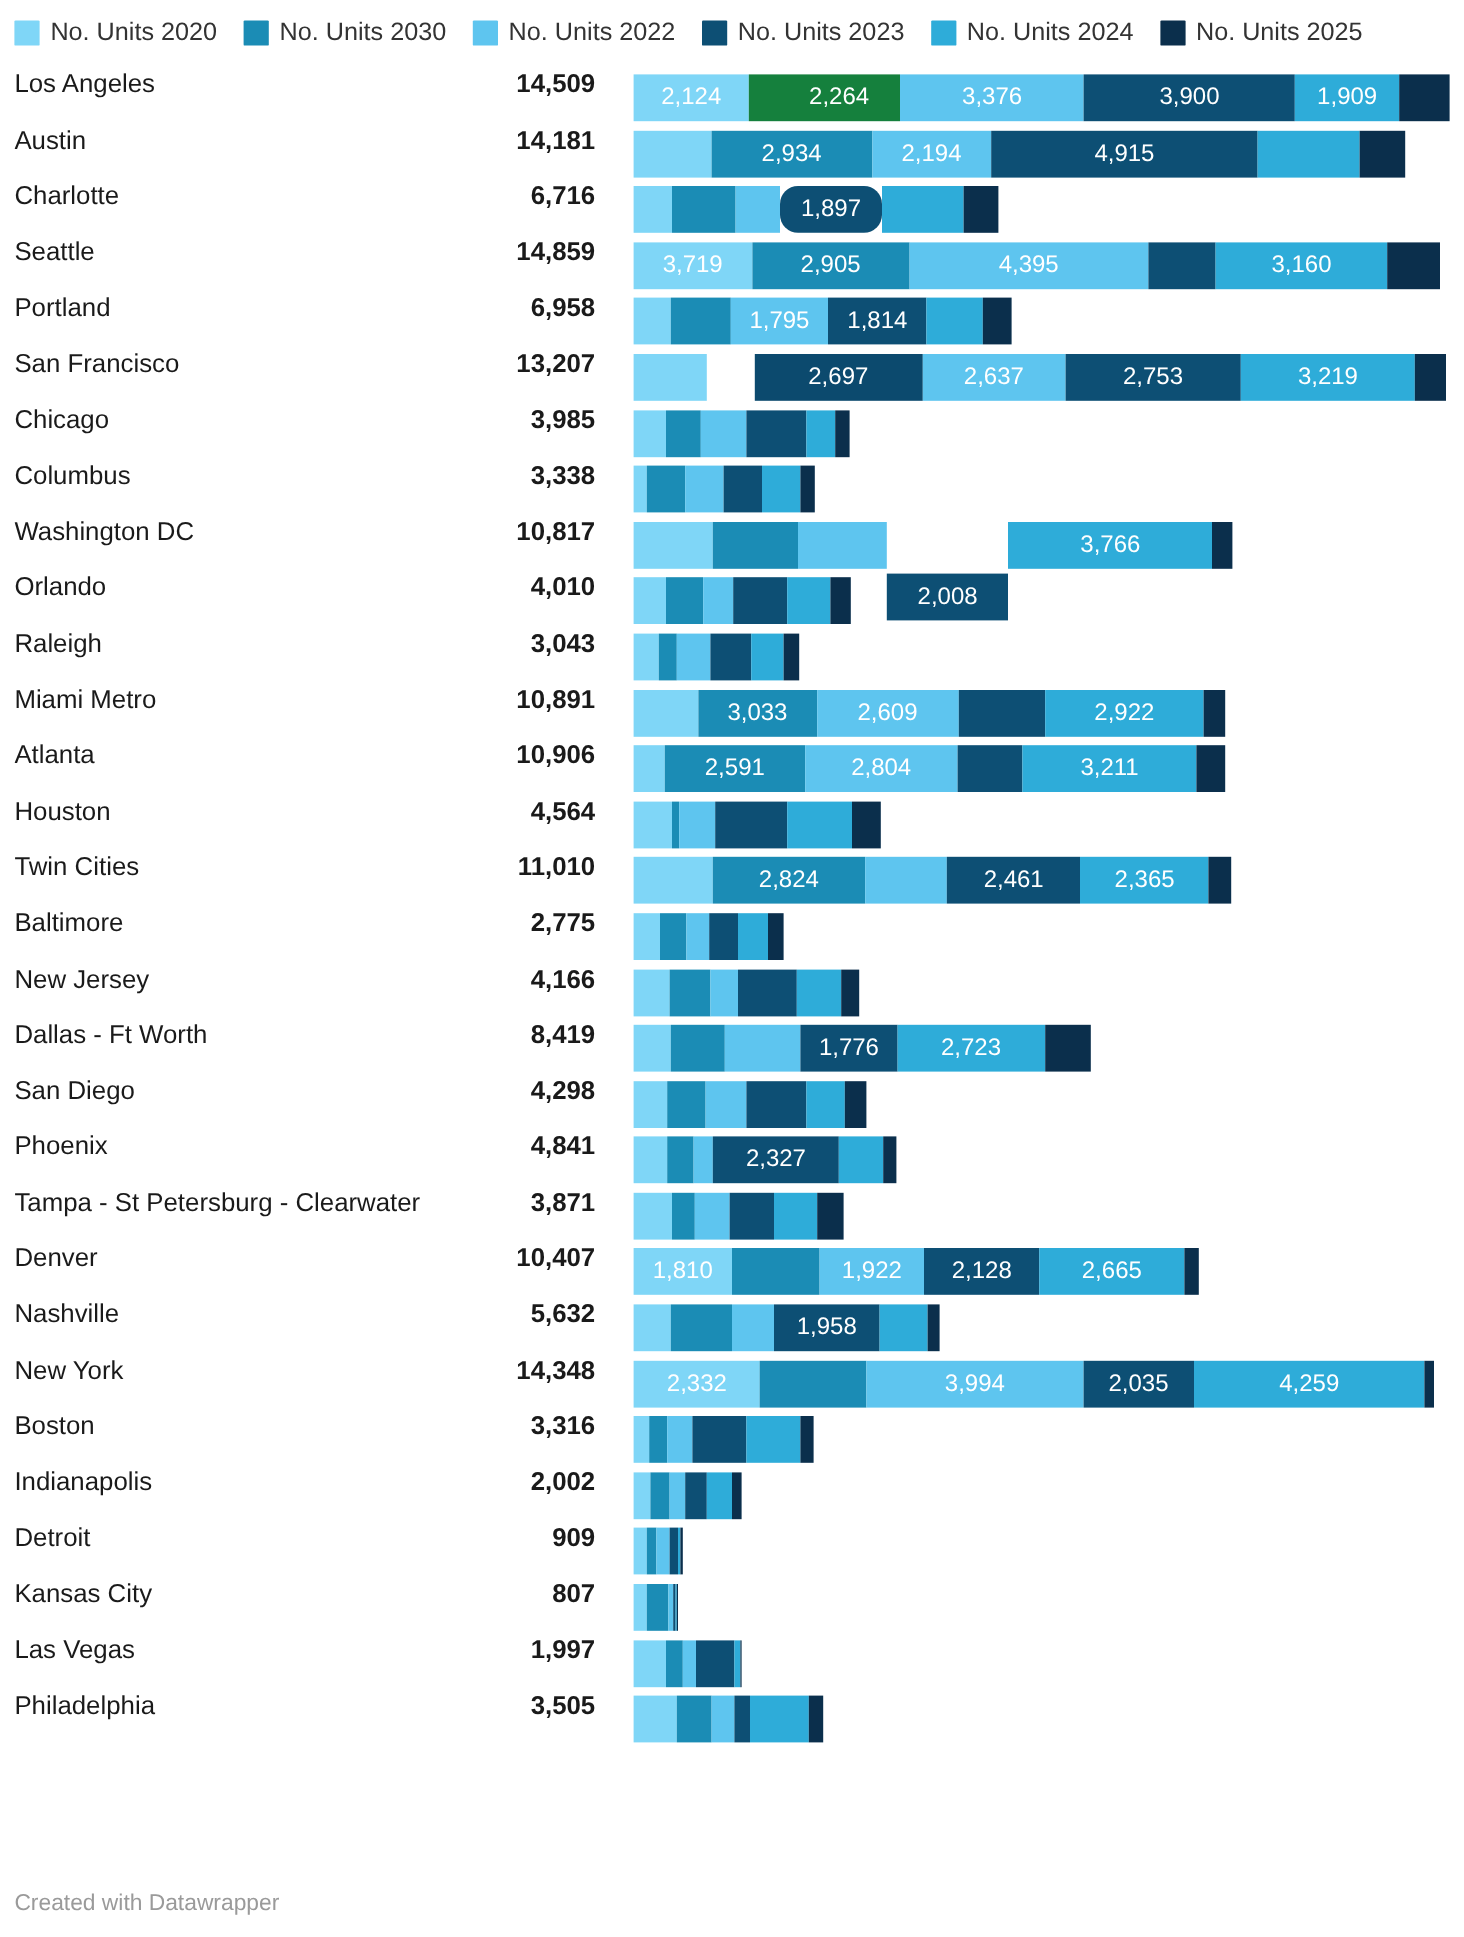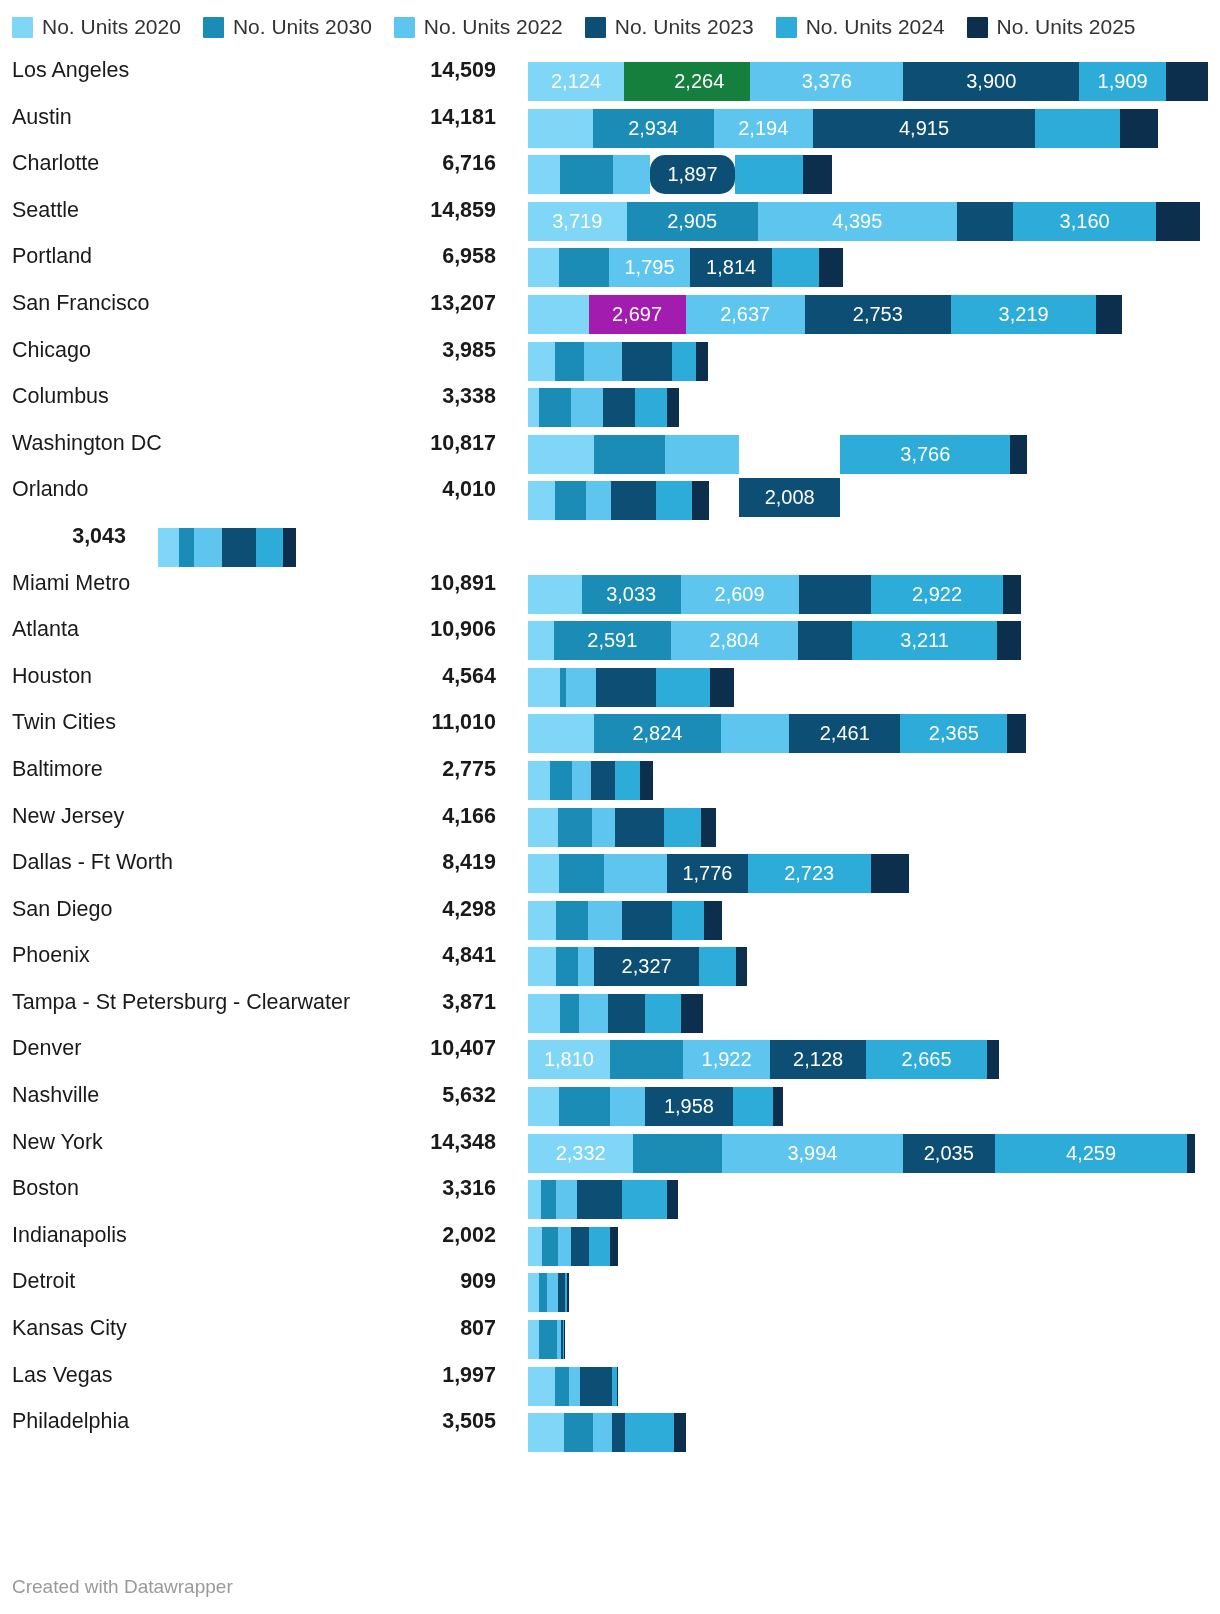--- a/index.html
+++ b/index.html
@@ -165,21 +165,21 @@
             <div class="seg" style="width: 42.3307px; background: rgb(11, 47, 76);"></div>
           </div>
         </div>
       </div>
       <div class="row">
         <div class="row-label">Austin</div>
         <div class="row-total">14,181</div>
         <div class="bar-area">
           <div class="bar">
             <div class="seg" style="width: 64.6719px; background: rgb(127, 214, 247);"></div>
-            <div class="seg" style="width: 121px; background: rgb(27, 140, 181);">
+            <div class="seg" style="width: 134px; background: rgb(27, 140, 181);">
               <span class="seg-label">2,934</span>
             </div>
             <div class="seg" style="width: 99.2239px; background: rgb(94, 197, 239);">
               <span class="seg-label">2,194</span>
             </div>
             <div class="seg" style="width: 222.281px; background: rgb(13, 79, 116);">
               <span class="seg-label">4,915</span>
             </div>
             <div class="seg" style="width: 85.0232px; background: rgb(46, 172, 217);"></div>
             <div class="seg" style="width: 37.4464px; background: rgb(11, 47, 76);"></div>
@@ -241,21 +241,21 @@
             <div class="seg" style="width: 23.9241px; background: rgb(11, 47, 76);"></div>
           </div>
         </div>
       </div>
       <div class="row">
         <div class="row-label">San Francisco</div>
         <div class="row-total">13,207</div>
         <div class="bar-area">
           <div class="bar">
             <div class="seg" style="width: 60.6017px; background: rgb(127, 214, 247);"></div>
-            <div class="seg" style="width: 97px; background: #a21caf;">
+            <div class="seg" style="width: 140px; background: #0c4a6e; margin-left: 40px;">
               <span class="seg-label">2,697</span>
             </div>
             <div class="seg" style="width: 119.259px; background: rgb(94, 197, 239);">
               <span class="seg-label">2,637</span>
             </div>
             <div class="seg" style="width: 146px; background: rgb(13, 79, 116);">
               <span class="seg-label">2,753</span>
             </div>
             <div class="seg" style="width: 145.58px; background: rgb(46, 172, 217);">
               <span class="seg-label">3,219</span>
@@ -318,20 +318,21 @@
             <div class="seg" style="width: 27.1351px; background: rgb(127, 214, 247);"></div>
             <div class="seg" style="width: 30.7531px; background: rgb(27, 140, 181);"></div>
             <div class="seg" style="width: 25.3261px; background: rgb(94, 197, 239);"></div>
             <div class="seg" style="width: 45.2251px; background: rgb(13, 79, 116);"></div>
             <div class="seg" style="width: 35.2756px; background: rgb(46, 172, 217);"></div>
             <div class="seg" style="width: 17.6378px; background: rgb(11, 47, 76);"></div>
           </div>
         </div>
       </div>
       <div class="row">
+        <div class="row-label">Raleigh</div>
         <div class="row-total">3,043</div>
         <div class="bar-area">
           <div class="bar">
             <div class="seg" style="width: 21.2558px; background: rgb(127, 214, 247);"></div>
             <div class="seg" style="width: 14.472px; background: rgb(27, 140, 181);"></div>
             <div class="seg" style="width: 28.0396px; background: rgb(94, 197, 239);"></div>
             <div class="seg" style="width: 34.3711px; background: rgb(13, 79, 116);"></div>
             <div class="seg" style="width: 27.1351px; background: rgb(46, 172, 217);"></div>
             <div class="seg" style="width: 12.3465px; background: rgb(11, 47, 76);"></div>
           </div>

